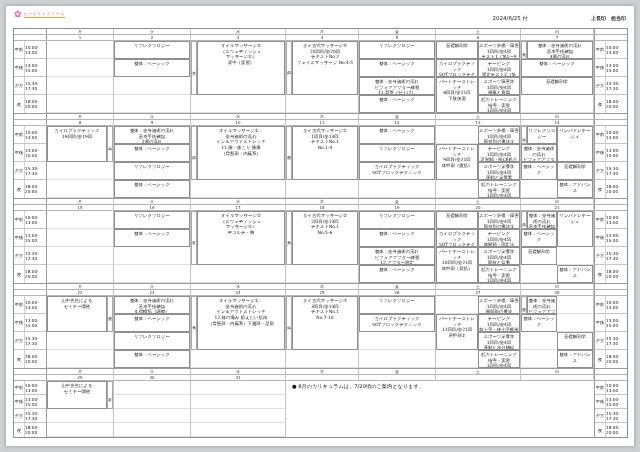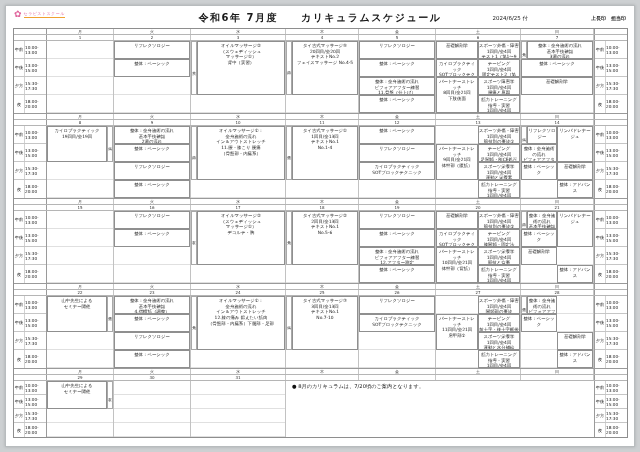--- a/index.html
+++ b/index.html
@@ -45,21 +45,20 @@
 </style>
 </head>
 <body>
 
 <div class="sheet">
   <div class="hd">
     <div class="logo">
       <span class="fl">✿</span>
       <span class="lt">セラピストスクール</span>
     </div>
-    <div class="ttl">令和6年 7月度　　カリキュラムスケジュール</div>
     <div class="dt">2024/6/25 付</div>
     <div class="apv">上長印　担当印</div>
   </div>
   <div id="calendar">
       <div class="wk">
         <div class="hrow">
           <div class="tspace"></div>
           <div class="hcell" style="width: 67px;">月</div>
           <div class="hcell" style="width: 77px;">火</div>
           <div class="hcell" style="width: 95px;">水</div>

